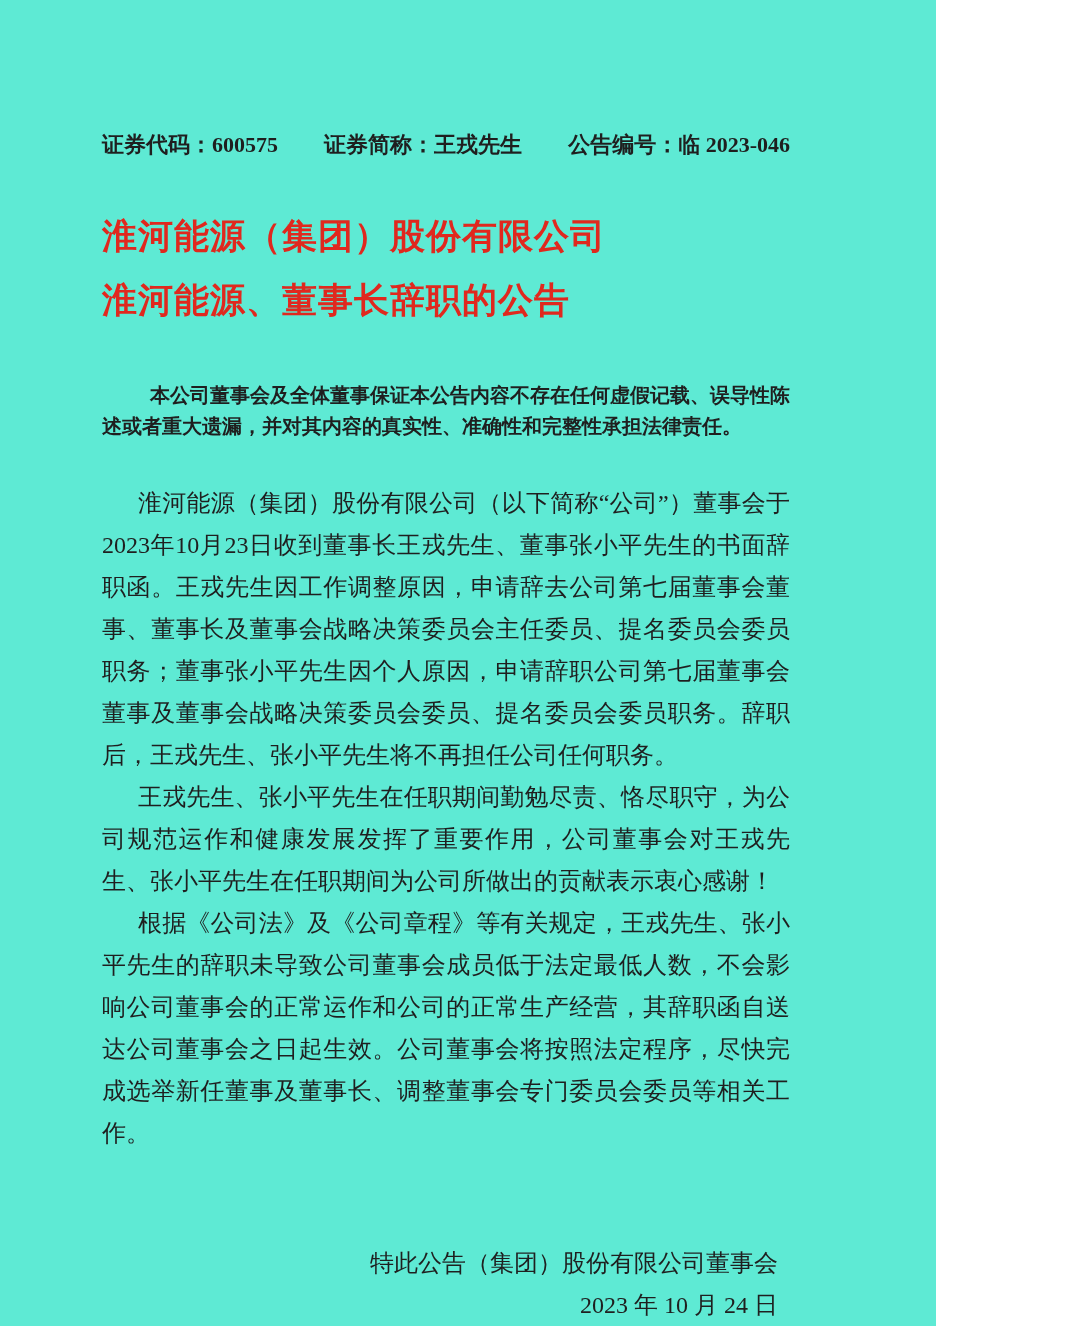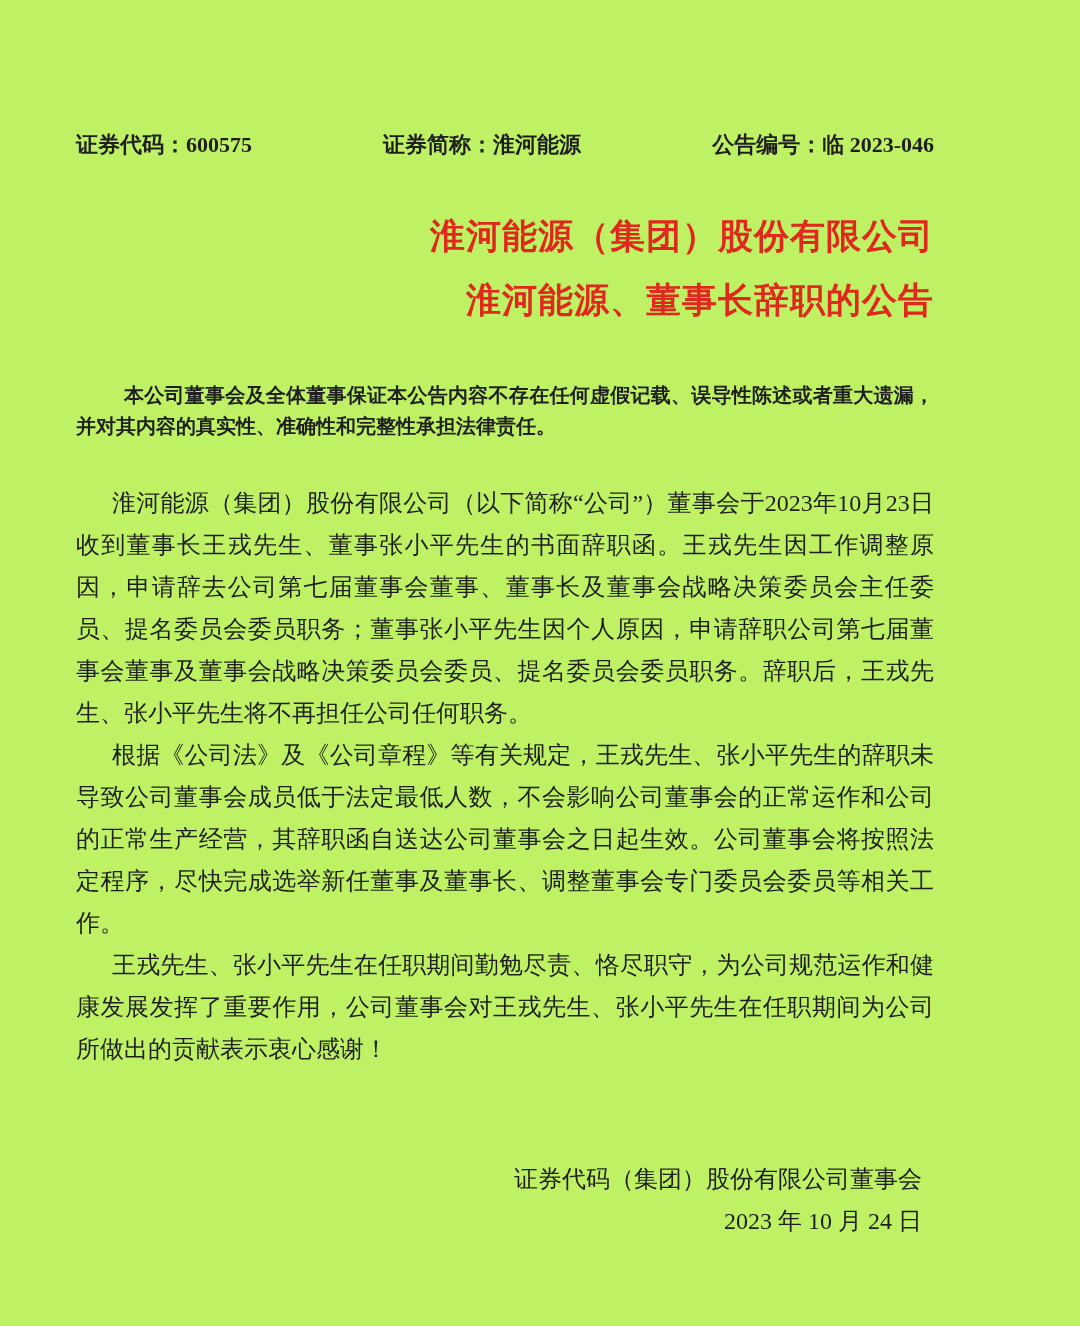--- a/index.html
+++ b/index.html
@@ -2,40 +2,40 @@
 <html><head>
 <meta charset="utf-8">
 <style>
   html, body {
     margin: 0;
     padding: 0;
     background: #ffffff;
   }
   .page {
     position: relative;
-    width: 1080px;
+    width: 936px;
     height: 1326px;
     box-sizing: border-box;
-    padding: 130px 146px 0 76px;
-    background: #bef264;
+    padding: 130px 146px 0 102px;
+    background: #5eead4;
     color: #1f1f1f;
     font-family: "Liberation Serif", "DejaVu Serif", serif;
     overflow: hidden;
   }
   .doc-header {
     display: flex;
     justify-content: space-between;
     align-items: baseline;
     font-size: 22px;
     font-weight: bold;
     white-space: nowrap;
   }
   .title {
     margin: 0;
-    text-align: right;
+    text-align: left;
     color: #e0281e;
     font-family: "Liberation Sans", "DejaVu Sans", sans-serif;
     font-weight: bold;
     font-size: 35px;
     line-height: 40px;
     letter-spacing: 1px;
   }
   .title-1 { margin-top: 56px; }
   .title-2 { margin-top: 24px; }
   .statement {
@@ -71,32 +71,32 @@
     line-height: 42px;
   }
 </style>
 </head>
 <body>
 
 <div class="page">
 
   <div class="doc-header">
     <span>证券代码：600575</span>
-    <span>证券简称：淮河能源</span>
+    <span>证券简称：王戎先生</span>
     <span>公告编号：临 2023-046</span>
   </div>
 
   <h1 class="title title-1" style="color: rgb(224, 40, 30);">淮河能源（集团）股份有限公司</h1>
   <h1 class="title title-2" style="color: rgb(224, 40, 30);">淮河能源、董事长辞职的公告</h1>
 
   <p class="statement">本公司董事会及全体董事保证本公告内容不存在任何虚假记载、误导性陈述或者重大遗漏，并对其内容的真实性、准确性和完整性承担法律责任。</p>
 
   <p class="body-para first">淮河能源（集团）股份有限公司（以下简称“公司”）董事会于2023年10月23日收到董事长王戎先生、董事张小平先生的书面辞职函。王戎先生因工作调整原因，申请辞去公司第七届董事会董事、董事长及董事会战略决策委员会主任委员、提名委员会委员职务；董事张小平先生因个人原因，申请辞职公司第七届董事会董事及董事会战略决策委员会委员、提名委员会委员职务。辞职后，王戎先生、张小平先生将不再担任公司任何职务。</p>
+  <p class="body-para">王戎先生、张小平先生在任职期间勤勉尽责、恪尽职守，为公司规范运作和健康发展发挥了重要作用，公司董事会对王戎先生、张小平先生在任职期间为公司所做出的贡献表示衷心感谢！</p>
   <p class="body-para">根据《公司法》及《公司章程》等有关规定，王戎先生、张小平先生的辞职未导致公司董事会成员低于法定最低人数，不会影响公司董事会的正常运作和公司的正常生产经营，其辞职函自送达公司董事会之日起生效。公司董事会将按照法定程序，尽快完成选举新任董事及董事长、调整董事会专门委员会委员等相关工作。</p>
-  <p class="body-para">王戎先生、张小平先生在任职期间勤勉尽责、恪尽职守，为公司规范运作和健康发展发挥了重要作用，公司董事会对王戎先生、张小平先生在任职期间为公司所做出的贡献表示衷心感谢！</p>
 
 
   <div class="sig-block">
-    <p class="signature">证券代码（集团）股份有限公司董事会</p>
+    <p class="signature">特此公告（集团）股份有限公司董事会</p>
     <p class="date">2023 年 10 月 24 日</p>
   </div>
 
 </div>
 
 </body></html>

